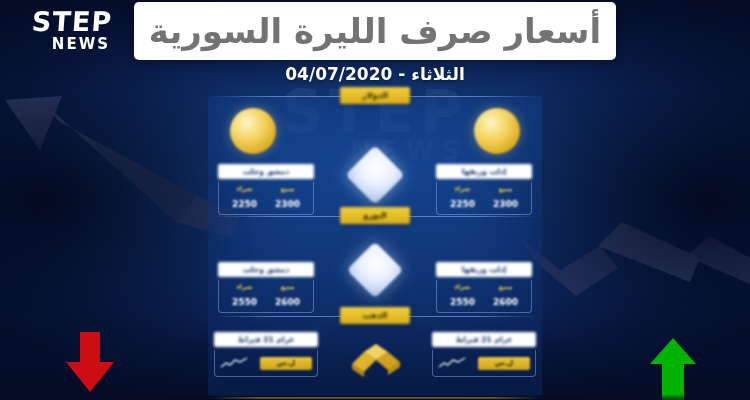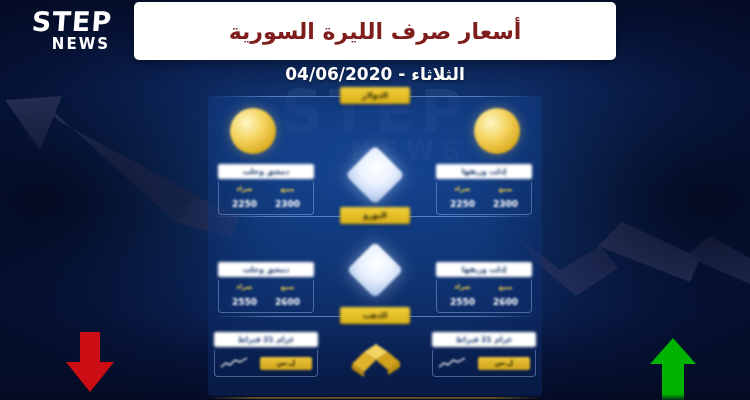--- a/index.html
+++ b/index.html
@@ -100,23 +100,23 @@
     height: 58px;
     background: #ffffff;
     border-radius: 5px;
     display: flex;
     align-items: center;
     justify-content: center;
     box-shadow: 0 2px 10px rgba(0,0,0,0.35);
   }
   .title-text {
     direction: rtl;
-    font-size: 22px;
+    font-size: 34px;
     font-weight: 900;
-    color: #7f1d1d;
+    color: #737373;
     letter-spacing: 0px;
     white-space: nowrap;
   }
 
   .date-line {
     position: absolute;
     left: 0;
     right: 0;
     top: 64px;
     text-align: center;
@@ -356,21 +356,21 @@
 
   <div class="logo">
     <div class="logo-main">STEP</div>
     <div class="logo-sub">NEWS</div>
   </div>
 
   <div class="title-plate">
     <div class="title-text">أسعار صرف الليرة السورية</div>
   </div>
 
-  <div class="date-line">الثلاثاء - 04/06/2020</div>
+  <div class="date-line">الثلاثاء - 04/07/2020</div>
 
   <div class="card">
 
     <div class="section sec-a">
       <div class="sec-divider"></div>
       <div class="sec-chip">الدولار</div>
 
       <div class="coin left"></div>
       <div class="coin right"></div>
       <div class="emblem a"></div>

